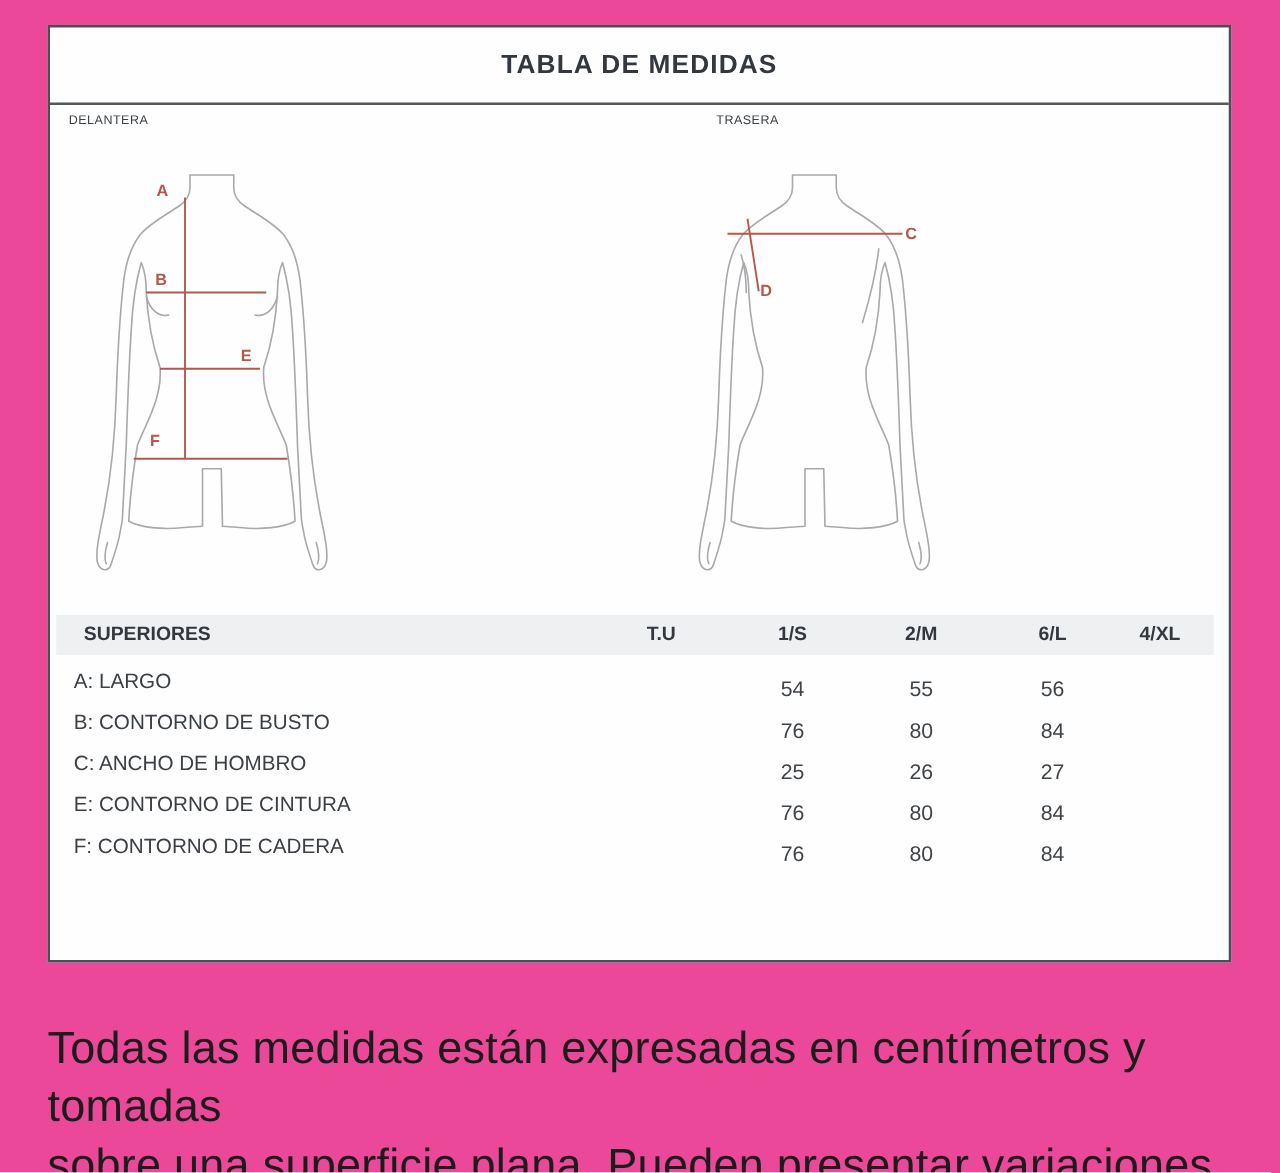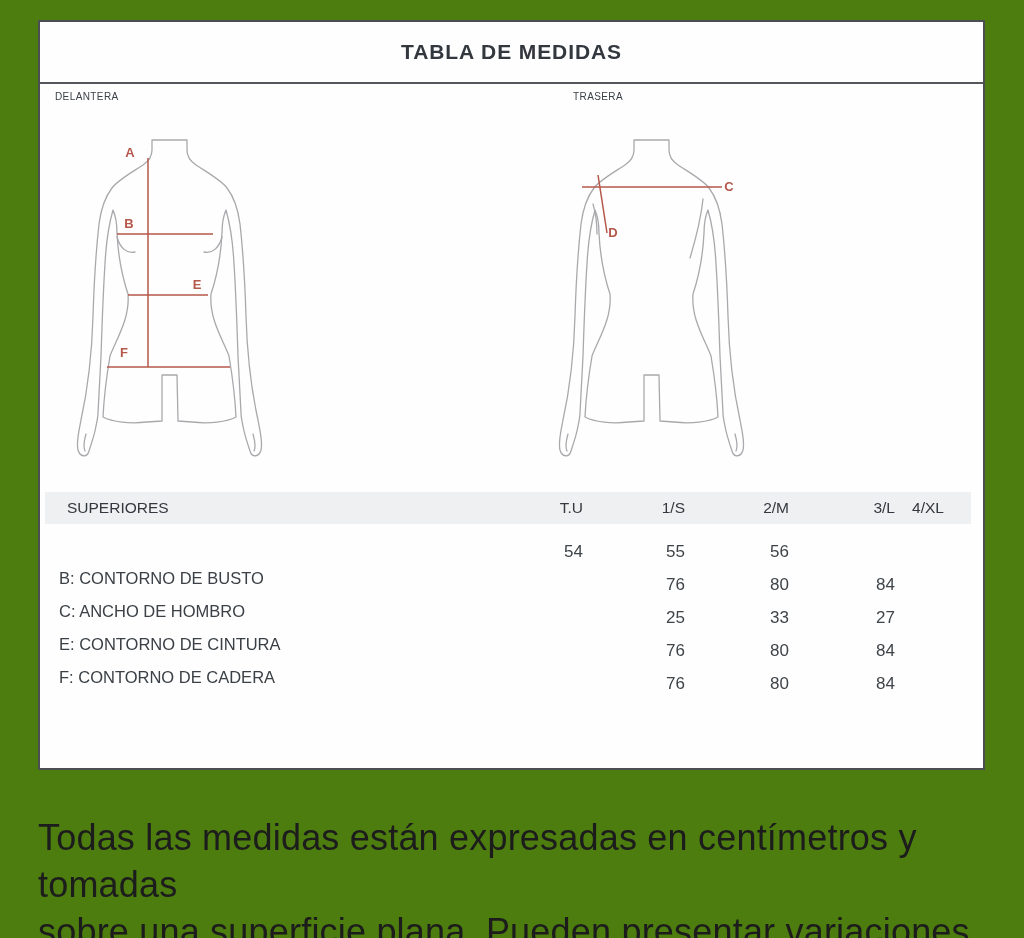--- a/index.html
+++ b/index.html
@@ -1,18 +1,18 @@
 <!DOCTYPE html>
 <html><head>
 <meta charset="utf-8">
 <style>
   html,body{margin:0;padding:0;background:#fdfdfd;}
   .page{
     position:relative;width:1024px;height:938px;overflow:hidden;
-    background:#4d7c0f;font-family:"Liberation Sans",sans-serif;
+    background:#ec4899;font-family:"Liberation Sans",sans-serif;
   }
   .chart-box{
     position:absolute;left:38px;top:20px;width:947px;height:750px;
     box-sizing:border-box;border:2px solid #4b4e53;background:#fefefe;
   }
   .title-band{
     height:60px;border-bottom:2px solid #54575c;
     display:flex;align-items:center;justify-content:center;
   }
   .title{
@@ -26,31 +26,31 @@
   svg.figure{position:absolute;top:114px;}
   svg.figure.front{left:20px;}
   svg.figure.back{left:495px;}
   .body-line{fill:none;stroke:#a9a9ad;stroke-width:1.3;stroke-linecap:round;stroke-linejoin:round;}
   .measure-line{stroke:#b5574a;stroke-width:1.5;fill:none;}
   .marker-text{fill:#b5574a;font-size:13px;font-weight:600;font-family:"Liberation Sans",sans-serif;}
   .thead{
     position:absolute;left:5px;top:470px;width:926px;height:32px;
     background:#eef0f2;display:grid;
     grid-template-columns:430px 108px 102px 104px 106px 76px;
-    align-items:center;font-weight:normal;font-size:15.5px;color:#33383f;
+    align-items:center;font-weight:bold;font-size:15.5px;color:#33383f;
   }
   .tbody{position:absolute;left:5px;top:506px;width:926px;}
   .trow{
     height:33px;display:grid;
     grid-template-columns:430px 108px 102px 104px 106px 76px;
     align-items:center;font-size:16.5px;color:#3b4046;
   }
   .c-label{padding-left:22px;}
   .trow .c-label{padding-left:14px;}
-  .c-val{text-align:right;}
+  .c-val{text-align:center;}
   .c-last{text-align:center;padding-right:10px;}
   .trow .c-val{font-size:17px;color:#3f4449;margin-top:14px;}
   .footnote{
     position:absolute;left:38px;top:814px;
     font-size:36px;line-height:47px;color:#1c1c1c;letter-spacing:.2px;
   }
 </style>
 </head>
 <body>
 
@@ -163,45 +163,46 @@
       <line class="measure-line" x1="63" y1="39" x2="72" y2="97"></line>
       <text class="marker-text" x="194" y="55" text-anchor="middle">C</text>
       <text class="marker-text" x="78" y="101" text-anchor="middle">D</text>
     </svg>
 
     <div class="thead">
       <span class="c-label">SUPERIORES</span>
       <span class="c-val">T.U</span>
       <span class="c-val">1/S</span>
       <span class="c-val">2/M</span>
-      <span class="c-val">3/L</span>
+      <span class="c-val">6/L</span>
       <span class="c-last">4/XL</span>
     </div>
 
     <div class="tbody">
       <div class="trow">
+        <span class="c-label">A: LARGO</span>
         <span class="c-val"></span>
         <span class="c-val">54</span>
         <span class="c-val">55</span>
         <span class="c-val">56</span>
         <span class="c-last"></span>
       </div>
       <div class="trow">
         <span class="c-label">B: CONTORNO DE BUSTO</span>
         <span class="c-val"></span>
         <span class="c-val">76</span>
         <span class="c-val">80</span>
         <span class="c-val">84</span>
         <span class="c-last"></span>
       </div>
       <div class="trow">
         <span class="c-label">C: ANCHO DE HOMBRO</span>
         <span class="c-val"></span>
         <span class="c-val">25</span>
-        <span class="c-val">33</span>
+        <span class="c-val">26</span>
         <span class="c-val">27</span>
         <span class="c-last"></span>
       </div>
       <div class="trow">
         <span class="c-label">E: CONTORNO DE CINTURA</span>
         <span class="c-val"></span>
         <span class="c-val">76</span>
         <span class="c-val">80</span>
         <span class="c-val">84</span>
         <span class="c-last"></span>

